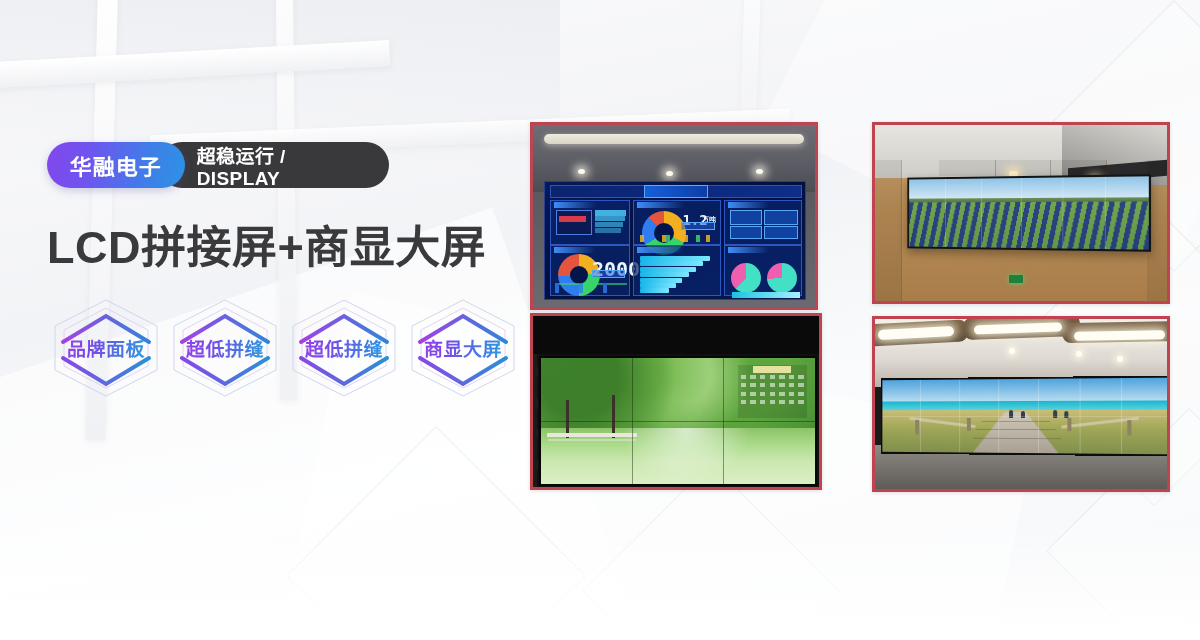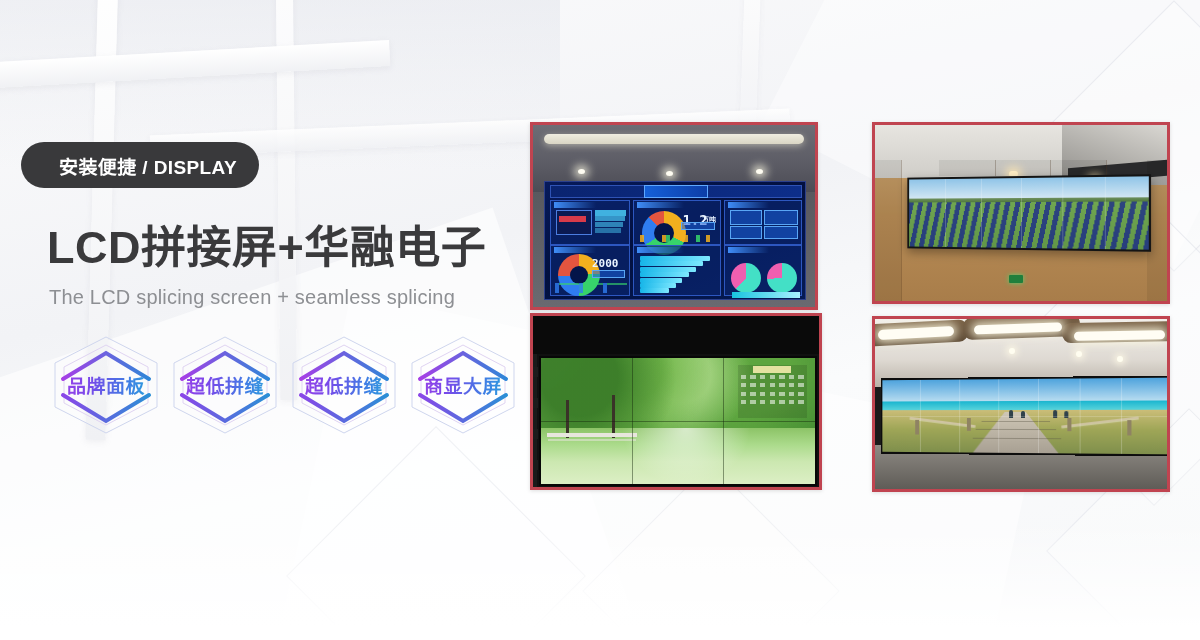--- a/index.html
+++ b/index.html
@@ -229,25 +229,25 @@
     <div class="diamond d2"></div>
     <div class="diamond d3"></div>
     <div class="diamond d4"></div>
     <div class="diamond d5"></div>
     <div class="shade s2"></div>
   </div>
 
   <div class="left">
 
     <div class="badge">
-      <div class="badge-sub">安装便捷 / DISPLAY</div>
+      <div class="badge-brand">华融电子</div>
+      <div class="badge-sub">超稳运行 / DISPLAY</div>
     </div>
 
-    <h1 class="title">LCD拼接屏+华融电子</h1>
-    <div class="subtitle">The LCD splicing screen + seamless splicing</div>
+    <h1 class="title">LCD拼接屏+商显大屏</h1>
 
     <div class="features">
 
       <div class="feat">
         <svg viewBox="0 0 118 108">
           <polygon points="59,6 110,32 110,76 59,102 8,76 8,32" fill="none" stroke="#cfd6ee" stroke-width="1"></polygon>
           <polygon points="59,14 101,36 101,72 59,94 17,72 17,36" fill="none" stroke="#e0d4f2" stroke-width="1"></polygon>
           <polyline points="16,48 59,22 102,48" fill="none" stroke="url(#gradA1)" stroke-width="4" stroke-linecap="round"></polyline>
           <polyline points="16,64 59,90 102,64" fill="none" stroke="url(#gradB1)" stroke-width="4" stroke-linecap="round"></polyline>
           <defs>
@@ -368,21 +368,21 @@
             <div class="tl-tile" style="left:52%;top:22%;width:42%;height:30%"></div>
             <div class="tl-tile" style="left:6%;top:58%;width:40%;height:26%"></div>
             <div class="tl-tile" style="left:52%;top:58%;width:42%;height:26%"></div>
           </div>
 
           <div class="tl-panel" style="left:2%;top:54%;width:30%;height:42%">
             <div class="tl-ph"></div>
             <div class="tl-donut" style="left:8%;top:16%;width:42px;height:42px;
                  background:conic-gradient(#f2b01e 0 24%,#37d36b 24% 50%,#2f7df0 50% 74%,#e4553f 74% 100%);"></div>
             <div class="tl-donut" style="left:calc(8% + 12px);top:calc(16% + 12px);width:18px;height:18px;background:#04154a;"></div>
-            <div class="tl-num" style="left:52%;top:22%;font-size:11px">2000</div>
+            <div class="tl-num" style="left:52%;top:22%;font-size:20px">2000</div>
             <div class="tl-tile" style="left:52%;top:48%;width:40%;height:13%"></div>
             <div style="position:absolute;left:5%;bottom:4%;width:92%;height:22%;
                  background:repeating-linear-gradient(90deg,#2f7df0 0 4px,transparent 4px 24px),
                             repeating-linear-gradient(0deg,transparent 0 8px,rgba(55,211,107,.8) 8px 11px);opacity:.8"></div>
           </div>
           <div class="tl-panel" style="left:34%;top:54%;width:33%;height:42%">
             <div class="tl-ph"></div>
             <div class="tl-rowbar" style="left:6%;top:20%;width:82%"></div>
             <div class="tl-rowbar" style="left:6%;top:31%;width:74%"></div>
             <div class="tl-rowbar" style="left:6%;top:42%;width:66%"></div>

